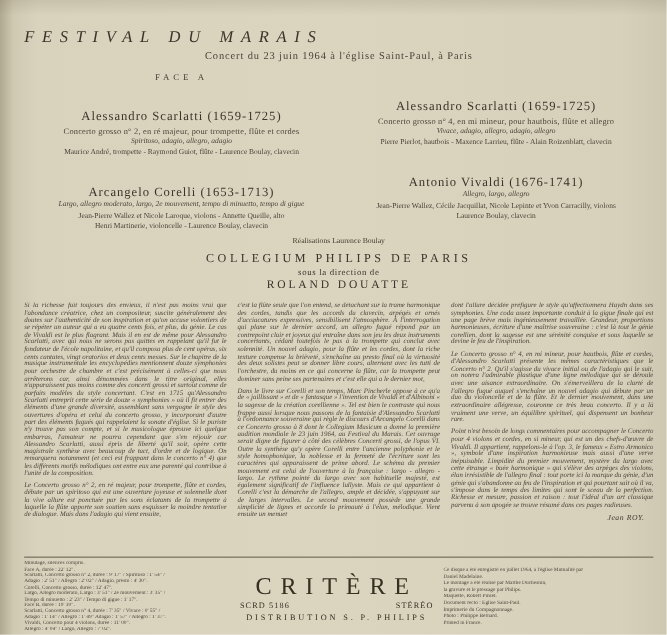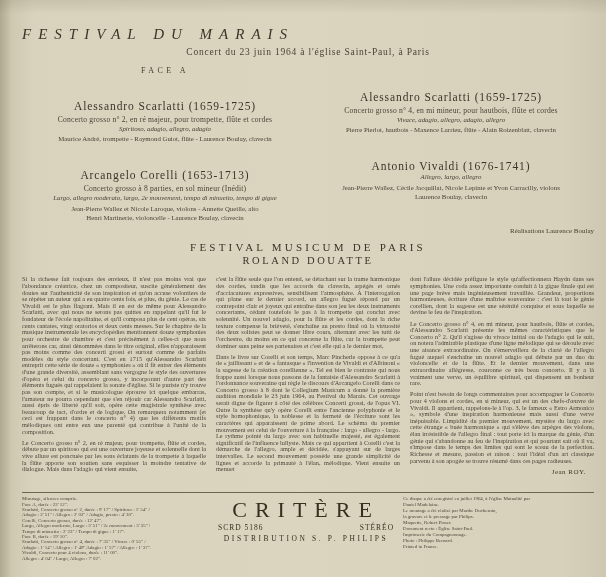--- a/index.html
+++ b/index.html
@@ -25,37 +25,37 @@
   }
   .faces{display:flex;margin-top:9px;}
   .face{flex:1;text-align:center;}
   .face-label{font-size:8px;letter-spacing:3.5px;color:#453e31;}
   .work{margin-top:25px;}
   .composer{font-size:11.5px;letter-spacing:.9px;color:#3b342a;}
   .work-desc{font-size:7.6px;margin-top:3px;letter-spacing:.2px;}
   .movements{font-size:6.8px;font-style:italic;margin-top:1px;line-height:1.25;}
   .performers{font-size:6.8px;margin-top:2px;line-height:1.3;}
   .performers .line{margin:0;}
-  .realisations{ text-align:right;font-size:7px;line-height:1.4;margin-top:5px;color:#46402f;}
+  .realisations{ text-align:center;font-size:7px;line-height:1.4;margin-top:5px;color:#46402f;}
   .ensemble{text-align:center;margin-top:4px;color:#3b342a;}
   .ensemble-name{font-size:11px;letter-spacing:3.2px;}
   .ensemble-sub{font-size:8px;margin-top:2px;letter-spacing:.6px;}
   .conductor{font-size:10.5px;letter-spacing:2.6px;margin-top:2px;}
   .essay{
     display:flex;gap:10px;margin-top:10px;height:257px;overflow:hidden;
     font-size:6.25px;line-height:1.06;text-align:justify;color:#4b443a;
   }
-  .essay-col{flex:1;}
+  .essay-col{flex:1;font-style:italic;}
   .essay-col .para{margin:0 0 4.5px 0;}
   .signature{text-align:right;font-size:7px;letter-spacing:.5px;padding-right:8px;margin-top:3px;color:#3e382c;}
   .footer{
-    position:absolute;left:22px;right:12px;bottom:16px;
+    position:absolute;left:22px;right:12px;bottom:2px;
     border-top:1.5px solid #6d6452;
     padding-top:3px;
-    display:flex;gap:9px;align-items:flex-start;
+    display:flex;gap:9px;align-items:center;
   }
   .minutage{width:196px;font-size:4.9px;line-height:1.1;color:#4d463b;}
   .minutage .line{margin:0;white-space:nowrap;overflow:hidden;}
   .label-block{flex:1;text-align:center;color:#35301f;padding-top:3px;}
   .label-name{font-size:22px;letter-spacing:8px;line-height:1;}
   .label-row{display:flex;justify-content:space-between;width:176px;margin:2px auto 0;font-size:7.5px;letter-spacing:1px;gap:15px;}
   .label-dist{font-size:7.5px;letter-spacing:2.6px;margin-top:2px;white-space:nowrap;}
   .credits{width:200px;font-size:4.9px;line-height:1.22;color:#4d463b;}
   .credits .line{margin:0;white-space:nowrap;overflow:hidden;}
 </style>
@@ -76,34 +76,33 @@
         <div class="composer">Alessandro Scarlatti (1659-1725)</div>
         <div class="work-desc">Concerto grosso n° 2, en ré majeur, pour trompette, flûte et cordes</div>
         <div class="movements">Spiritoso, adagio, allegro, adagio</div>
         <div class="performers">
             <div class="line">Maurice André, trompette - Raymond Guiot, flûte - Laurence Boulay, clavecin</div>
           </div>
       </div>
 
       <div class="work">
         <div class="composer">Arcangelo Corelli (1653-1713)</div>
-        <div class="work-desc">Concerto grosso à 8 parties, en sol mineur (Inédit)</div>
         <div class="movements">Largo, allegro moderato, largo, 2e mouvement, tempo di minuetto, tempo di gigue</div>
         <div class="performers">
             <div class="line">Jean-Pierre Wallez et Nicole Laroque, violons - Annette Queille, alto</div>
             <div class="line">Henri Martinerie, violoncelle - Laurence Boulay, clavecin</div>
           </div>
       </div>
     </div>
 
     <div class="face">
 
       <div class="work">
         <div class="composer">Alessandro Scarlatti (1659-1725)</div>
-        <div class="work-desc">Concerto grosso n° 4, en mi mineur, pour hautbois, flûte et cordes</div>
+        <div class="work-desc">Concerto grosso n° 4, en mi mineur, pour hautbois, flûte et allegro</div>
         <div class="movements">Vivace, adagio, allegro, adagio, allegro</div>
         <div class="performers">
             <div class="line">Pierre Pierlot, hautbois - Maxence Larrieu, flûte - Alain Roizenblatt, clavecin</div>
           </div>
       </div>
 
       <div class="work">
         <div class="composer">Antonio Vivaldi (1676-1741)</div>
         <div class="movements">Allegro, largo, allegro</div>
         <div class="performers">
@@ -113,21 +112,22 @@
       </div>
     </div>
 
   </div>
 
   <div class="realisations">
     <div>Réalisations Laurence Boulay</div>
   </div>
 
   <div class="ensemble">
-    <div class="ensemble-name">FESTIVAL  MUSICUM  DE  PARIS</div>
+    <div class="ensemble-name">COLLEGIUM  PHILIPS  DE  PARIS</div>
+    <div class="ensemble-sub">sous la direction de</div>
     <div class="conductor">ROLAND  DOUATTE</div>
   </div>
 
   <div class="essay">
     <div class="essay-col">
         <div class="para">Si la richesse fait toujours des envieux, il n'est pas moins vrai que l'abondance créatrice, chez un compositeur, suscite généralement des doutes sur l'authenticité de son inspiration et qu'on accuse volontiers de se répéter un auteur qui a eu quatre cents fois, et plus, du génie. Le cas de Vivaldi est le plus flagrant. Mais il en est de même pour Alessandro Scarlatti, avec qui nous ne serons pas quittes en rappelant qu'il fut le fondateur de l'école napolitaine, et qu'il composa plus de cent opéras, six cents cantates, vingt oratorios et deux cents messes. Sur le chapitre de la musique instrumentale les encyclopédies mentionnent douze symphonies pour orchestre de chambre et c'est précisément à celles-ci que nous arrêterons car, ainsi dénommées dans le titre original, elles n'apparaissent pas moins comme des concerti grossi et surtout comme de parfaits modèles du style concertant. C'est en 1715 qu'Alessandro Scarlatti entreprit cette série de douze « symphonies » où il fit entrer des éléments d'une grande diversité, assemblant sans vergogne le style des ouvertures d'opéra et celui du concerto grosso, y incorporant d'autre part des éléments fugués qui rappelaient la sonate d'église. Si le puriste n'y trouve pas son compte, et si le musicologue éprouve ici quelque embarras, l'amateur ne pourra cependant que s'en réjouir car Alessandro Scarlatti, aussi épris de liberté qu'il soit, opère cette magistrale synthèse avec beaucoup de tact, d'ordre et de logique. On remarquera notamment (et ceci est frappant dans le concerto n° 4) que les différents motifs mélodiques ont entre eux une parenté qui contribue à l'unité de la composition.</div>
         <div class="para">Le Concerto grosso n° 2, en ré majeur, pour trompette, flûte et cordes, débute par un spiritoso qui est une ouverture joyeuse et solennelle dont la vive allure est ponctuée par les sons éclatants de la trompette à laquelle la flûte apporte son soutien sans esquisser la moindre tentative de dialogue. Mais dans l'adagio qui vient ensuite,</div>
       </div>
     <div class="essay-col">
         <div class="para">c'est la flûte seule que l'on entend, se détachant sur la trame harmonique des cordes, tandis que les accords du clavecin, arpégés et ornés d'acciacatures expressives, sensibilisent l'atmosphère. À l'interrogation qui plane sur le dernier accord, un allegro fugué répond par un contrepoint clair et joyeux qui entraîne dans son jeu les deux instruments concertants, cédant toutefois le pas à la trompette qui conclut avec solennité. Un nouvel adagio, pour la flûte et les cordes, dont la riche texture compense la brièveté, s'enchaîne au presto final où la virtuosité des deux solistes peut se donner libre cours, alternant avec les tutti de l'orchestre, du moins en ce qui concerne la flûte, car la trompette peut dominer sans peine ses partenaires et c'est elle qui a le dernier mot,</div>

